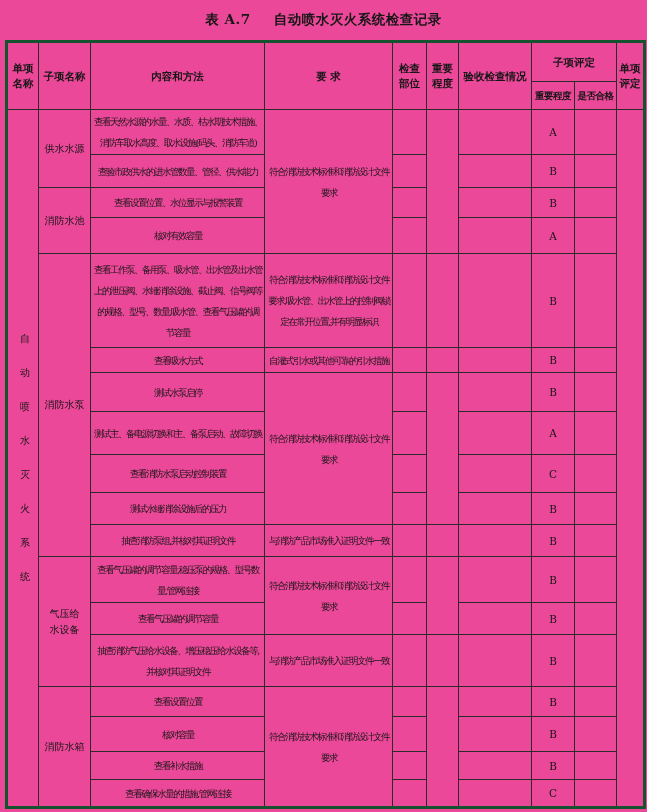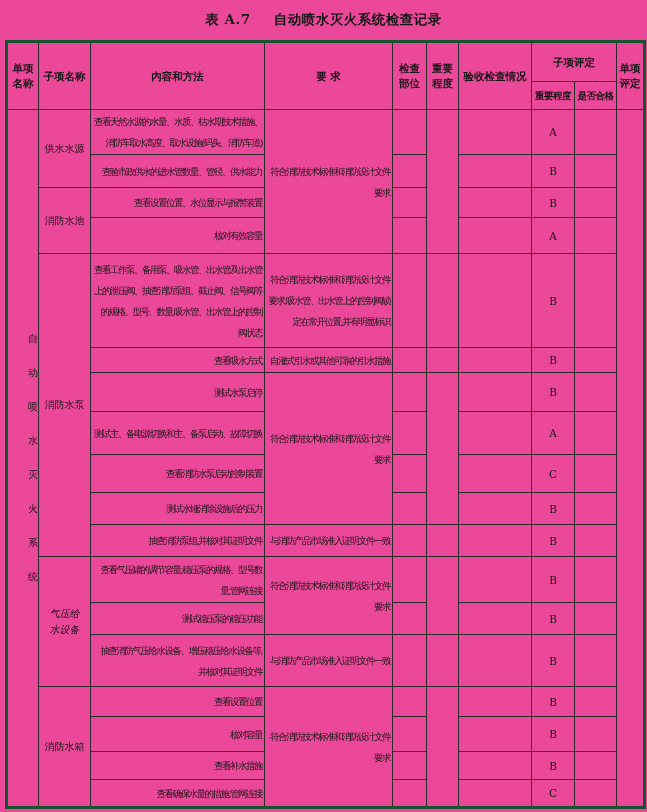--- a/index.html
+++ b/index.html
@@ -31,33 +31,33 @@
     word-break:break-all;
   }
   th{
     font-size:10.5px;font-weight:700;
     text-align:center;padding:0 2px;line-height:15px;
   }
   th.small{font-size:9.5px;letter-spacing:-0.5px;white-space:nowrap;padding:0 1px;}
   td.item-cell{
     font-size:10px;text-align:left;
     line-height:34px;letter-spacing:1px;
-    padding:0 20px;
+    padding:0 12px;
     margin-left:38px;
   }
   td.sub{
     font-size:10px;text-align:center;line-height:16px;padding:4px 3px;
   }
-  td.sub.narrow{padding:0 10px;font-style:italic;}
+  td.sub.narrow{padding:0 10px;}
   td.content,td.req{
     font-size:9.5px;
     letter-spacing:-1.5px;
     line-height:21px;
     padding:1px 2px 1px 3px;
-    text-align:right;
+    text-align:center;
   }
   td.grade{
     text-align:center;
     font-size:10.5px;
     font-family:"DejaVu Serif",serif;
   }
   td.empty{background:transparent;}
 </style>
 </head>
 <body>
@@ -133,21 +133,21 @@
       <tr style="height:36px">
         <td class="content">核对有效容量</td>
         <td class="empty"></td>
         <td class="empty"></td>
         <td class="grade">A</td>
         <td class="empty"></td>
       </tr>
 
       <tr style="height:94px">
         <td class="sub" rowspan="7">消防水泵</td>
-        <td class="content">查看工作泵、备用泵、吸水管、出水管及出水管上的泄压阀、抽查消防泵组、截止阀、信号阀等的规格、型号、数量,吸水管、出水管上的控制阀状态</td>
+        <td class="content">查看工作泵、备用泵、吸水管、出水管及出水管上的泄压阀、水锤消除设施、截止阀、信号阀等的规格、型号、数量,吸水管、查看气压罐的调节容量</td>
         <td class="req">符合消防技术标准和消防设计文件要求,吸水管、出水管上的控制阀锁定在常开位置,并有明显标识</td>
         <td class="empty"></td>
         <td class="empty"></td>
         <td class="empty"></td>
         <td class="grade">B</td>
         <td class="empty"></td>
       </tr>
 
       <tr style="height:25px">
         <td class="content">查看吸水方式</td>
@@ -208,21 +208,21 @@
         <td class="content">查看气压罐的调节容量,稳压泵的规格、型号数量,管网连接</td>
         <td class="req" rowspan="2">符合消防技术标准和消防设计文件要求</td>
         <td class="empty"></td>
         <td class="empty" rowspan="2"></td>
         <td class="empty"></td>
         <td class="grade">B</td>
         <td class="empty"></td>
       </tr>
 
       <tr style="height:32px">
-        <td class="content">测试稳压泵的稳压功能</td>
+        <td class="content">查看气压罐的调节容量</td>
         <td class="empty"></td>
         <td class="empty"></td>
         <td class="grade">B</td>
         <td class="empty"></td>
       </tr>
 
       <tr style="height:52px">
         <td class="content">抽查消防气压给水设备、增压稳压给水设备等,并核对其证明文件</td>
         <td class="req">与消防产品市场准入证明文件一致</td>
         <td class="empty"></td>

